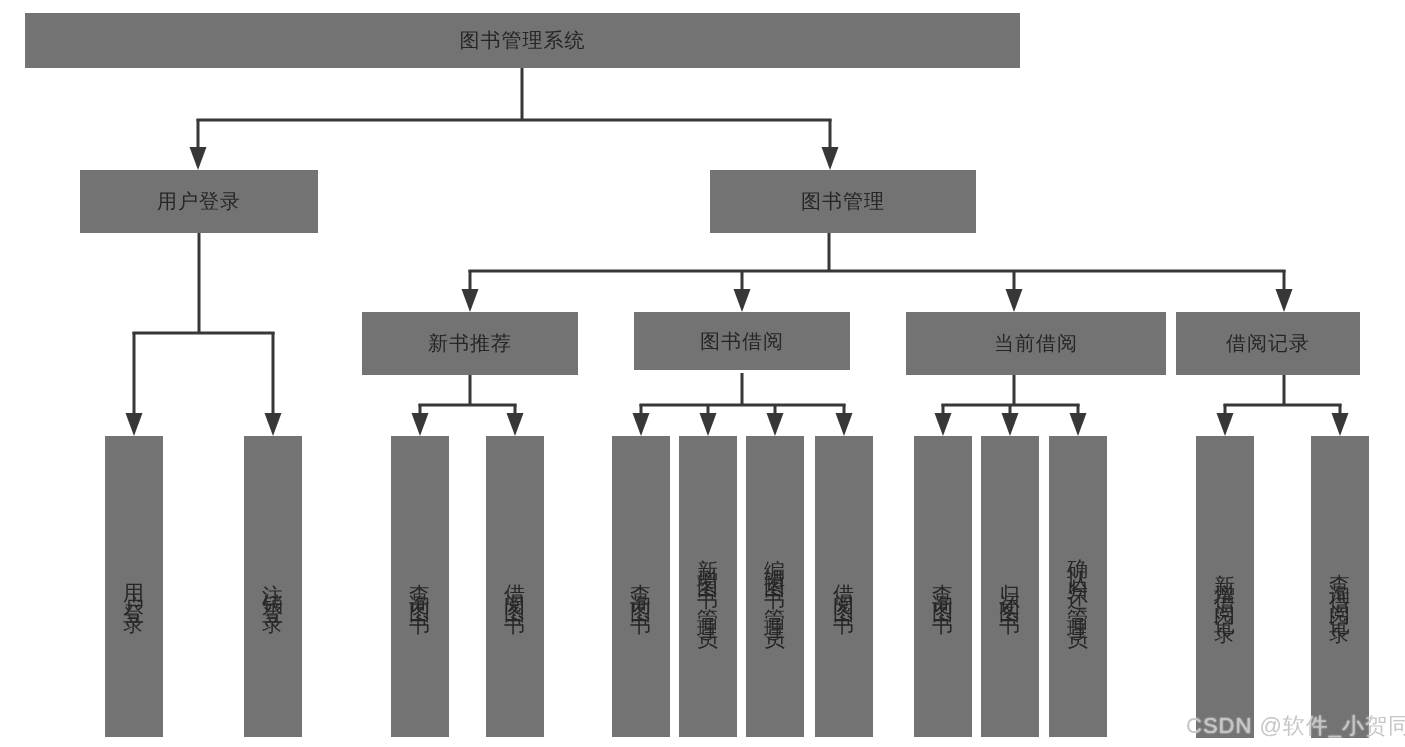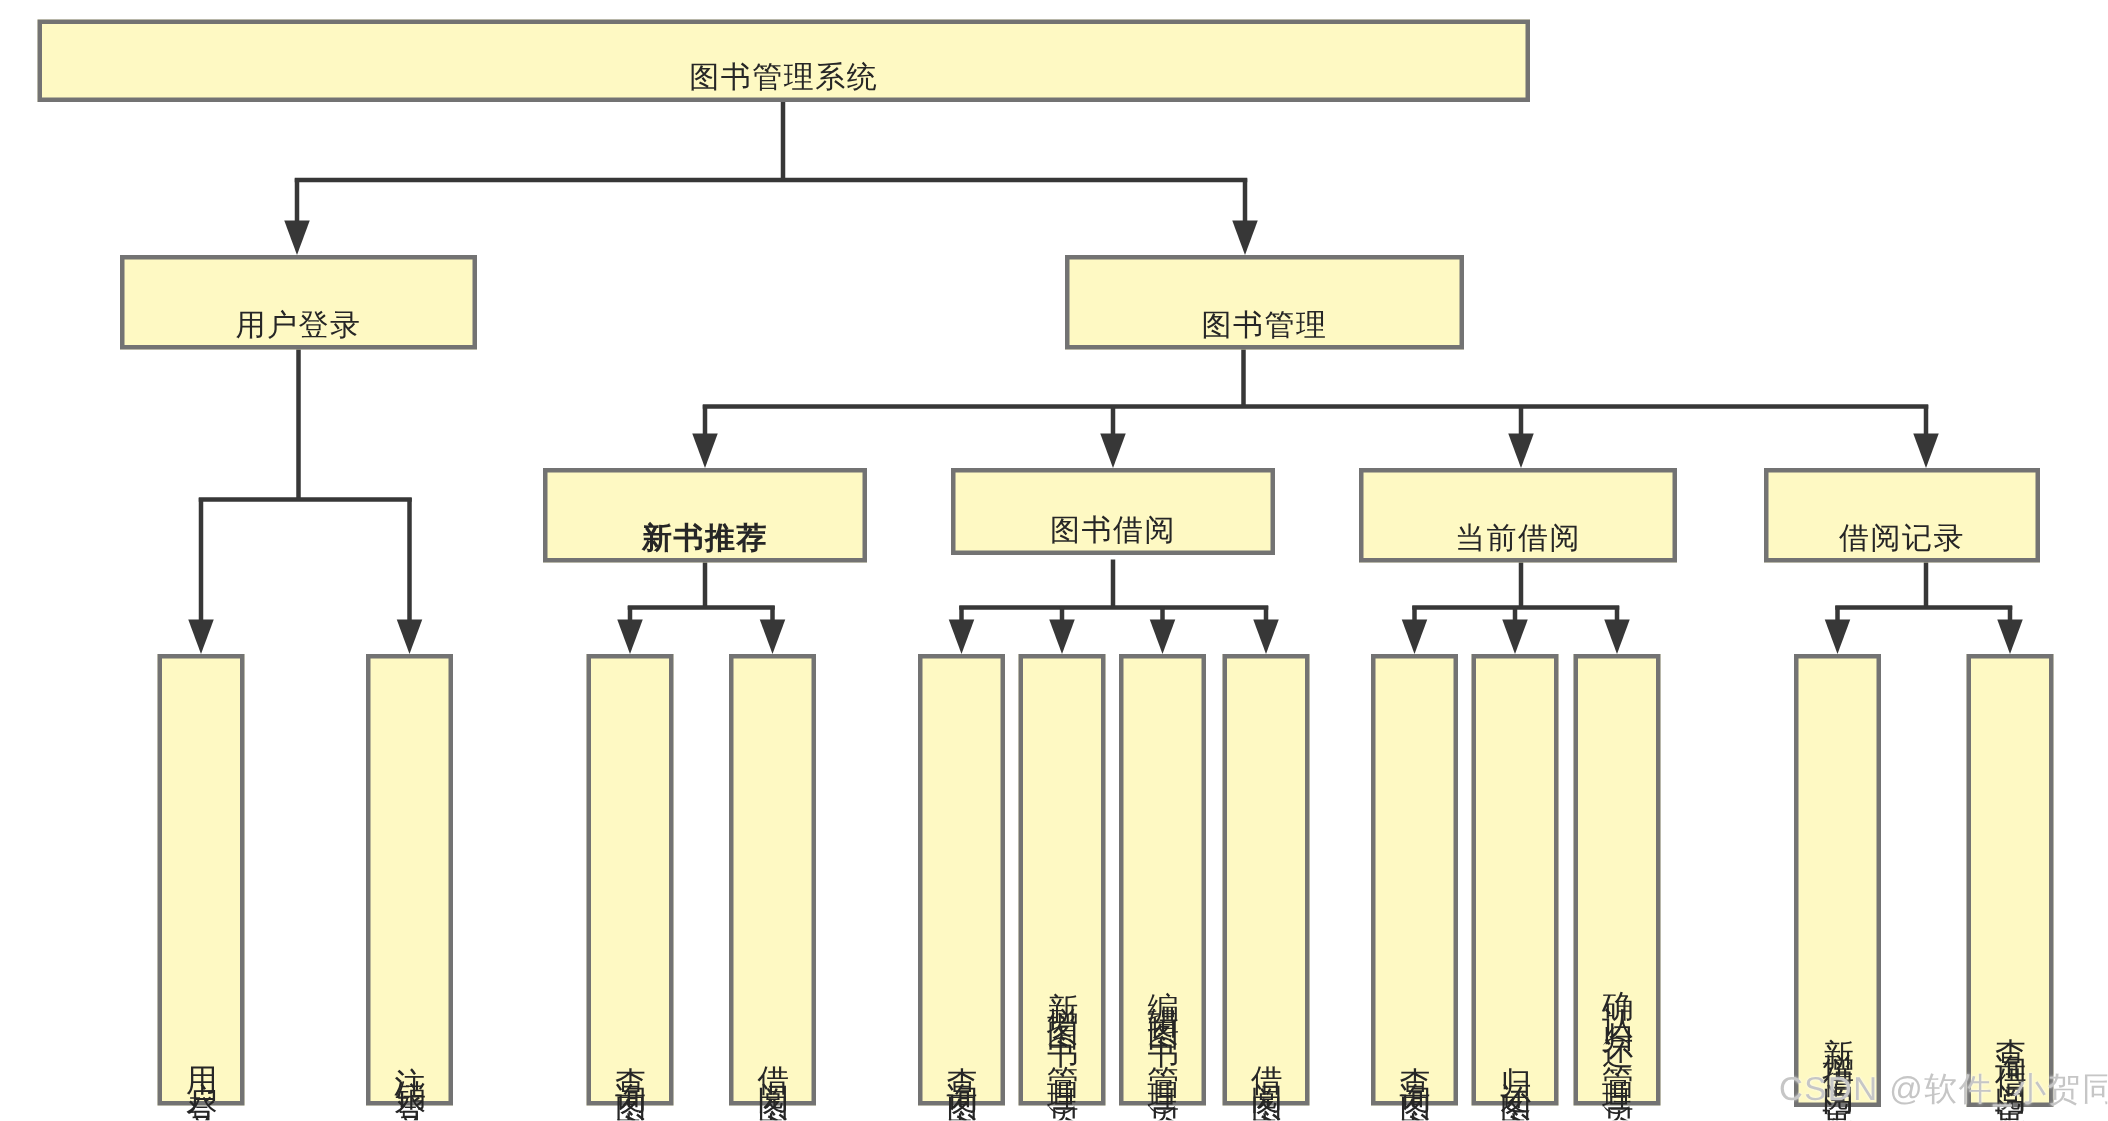--- a/index.html
+++ b/index.html
@@ -9,23 +9,23 @@
     background:#ffffff;
     font-family:"Liberation Sans", sans-serif;
     overflow:hidden;
   }
   .wires{position:absolute;left:0;top:0;z-index:1;}
   .wires line{stroke:#373737;stroke-width:3;}
   .wires polygon{fill:#373737;}
   .node{
     position:absolute;
     box-sizing:border-box;
-    background:#fef9c3;
+    background:#737373;
     border:3px solid #737373;
-    display:flex;align-items:flex-end;justify-content:center;
+    display:flex;align-items:center;justify-content:center;
     color:#262626;
     z-index:2;
   }
   .node.h{font-size:20px;letter-spacing:1px;white-space:nowrap;}
   .node.v span{
     writing-mode:vertical-rl;
     text-orientation:mixed;
     font-size:21px;
     letter-spacing:10px;
     line-height:1;
@@ -126,27 +126,27 @@
     <span>图书管理系统</span>
   </div>
 
   <div class="node h" style="left:80px;top:170px;width:238px;height:63px;">
     <span>用户登录</span>
   </div>
   <div class="node h" style="left:710px;top:170px;width:266px;height:63px;">
     <span>图书管理</span>
   </div>
 
-  <div class="node h" style="left:362px;top:312px;width:216px;height:63px;font-weight:bold;">
+  <div class="node h" style="left:362px;top:312px;width:216px;height:63px;">
     <span>新书推荐</span>
   </div>
   <div class="node h" style="left:634px;top:312px;width:216px;height:58px;">
     <span>图书借阅</span>
   </div>
-  <div class="node h" style="left:906px;top:312px;width:212px;height:63px;">
+  <div class="node h" style="left:906px;top:312px;width:260px;height:63px;">
     <span>当前借阅</span>
   </div>
   <div class="node h" style="left:1176px;top:312px;width:184px;height:63px;">
     <span>借阅记录</span>
   </div>
 
   <div class="node v" style="left:105px;top:436px;width:58px;height:301px;">
     <span>用户登录</span>
   </div>
   <div class="node v" style="left:244px;top:436px;width:58px;height:301px;">

